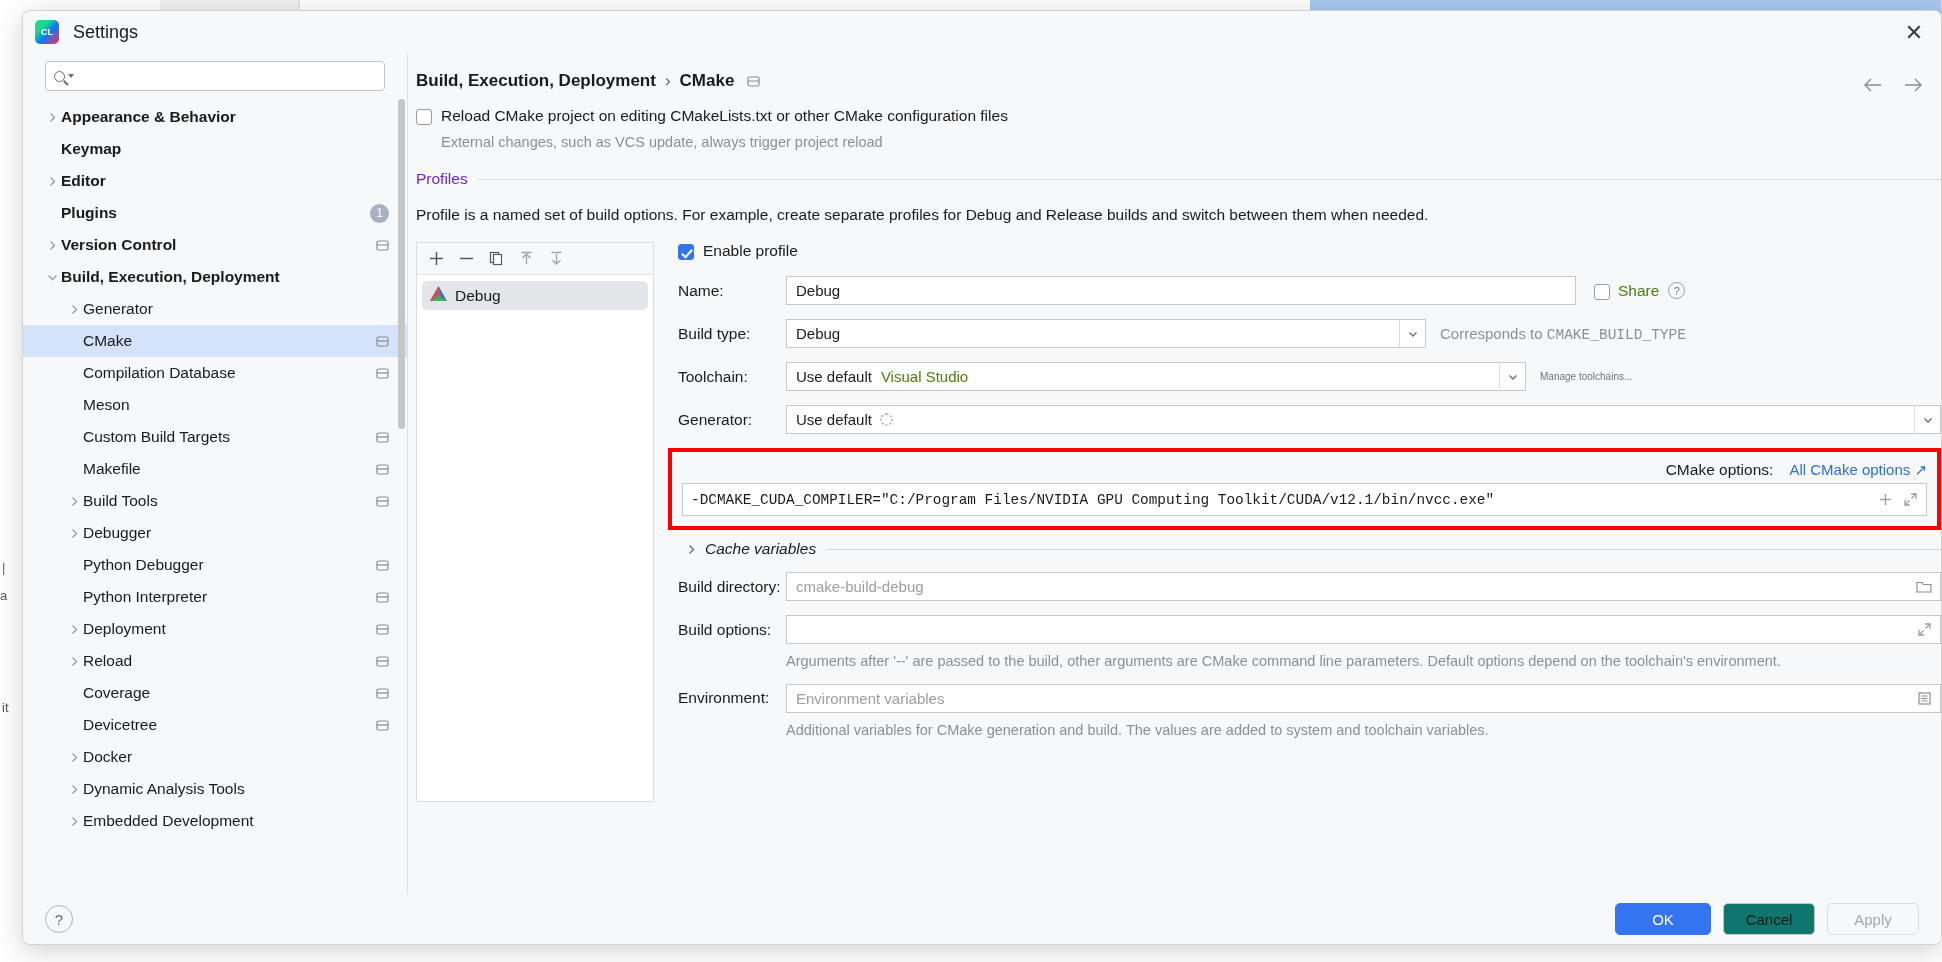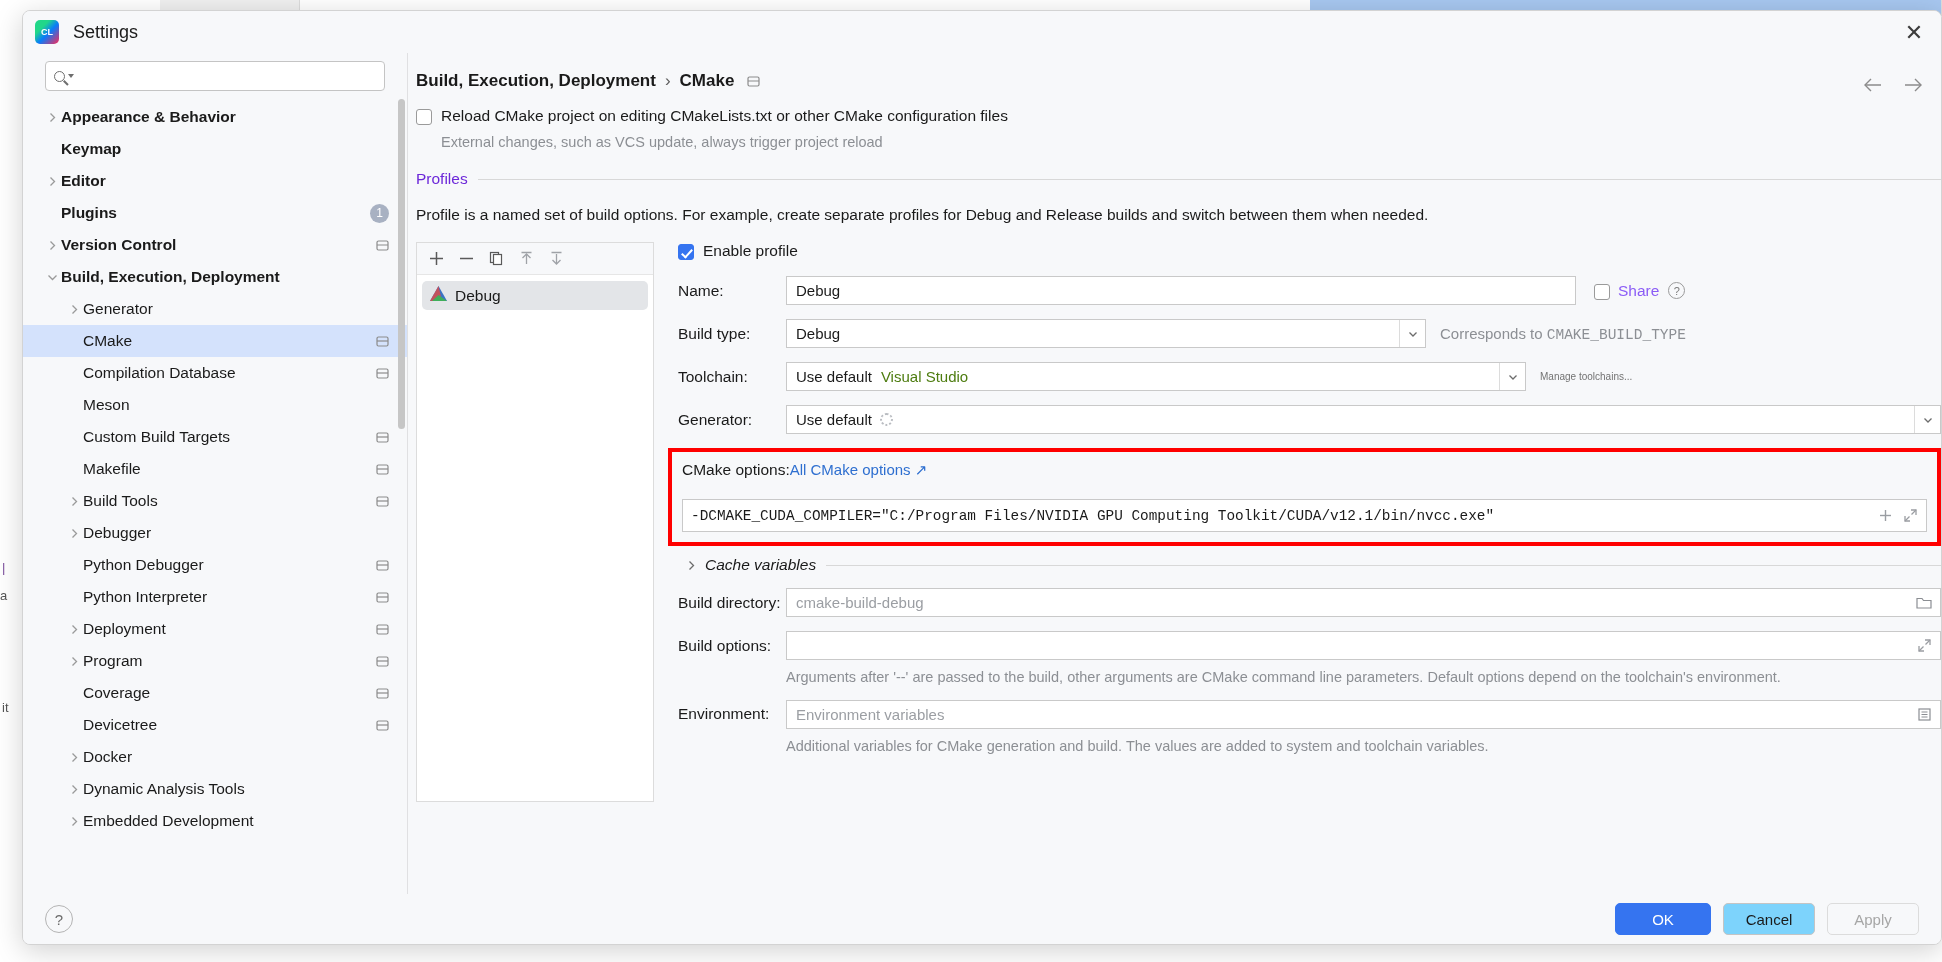--- a/index.html
+++ b/index.html
@@ -271,38 +271,39 @@
   }
   .side-note .mono { font-family: "Liberation Mono", monospace; font-size: 14.5px; }
   .link {
     margin-left: 14px; font-size: 10px; color: #737373; cursor: pointer; white-space: nowrap;
   }
   .spinner {
     display: inline-block; width: 13px; height: 13px; margin-left: 8px;
     border: 2px dotted #b9bcc1; border-radius: 50%;
   }
   .share-wrap { display: flex; align-items: center; margin-left: 18px; }
-  .share-label { font-size: 15.5px; color: #8b5cf6; margin-left: 8px; }
+  .share-label { font-size: 15.5px; color: #4d7c0f; margin-left: 8px; }
   .help-circle {
     width: 17px; height: 17px; border-radius: 50%;
     border: 1.3px solid #9a9a9a; color: #7a7a7a;
     font-size: 11px; display: flex; align-items: center; justify-content: center;
     margin-left: 9px; cursor: pointer;
   }
 
   
   #cmake-options-block {
     position: relative;
     border: 4px solid #ff0000;
     padding: 9px 10px 10px 10px;
     margin: 4px 0 4px -10px;
   }
   #cmake-opt-header {
-    display: flex; align-items: center; justify-content: flex-start;
-    margin-bottom: 20px;
+    display: flex; align-items: center; justify-content: flex-end;
+    margin-bottom: 4px;
+    gap: 16px;
   }
   #cmake-opt-label { font-size: 15.5px; color: #1a1a1a; }
   #all-cmake-link { font-size: 15px; color: #2e6fd0; cursor: pointer; }
   #cmake-opt-input {
     height: 33px; border: 1px solid #c9c9c9; background: #ffffff;
     display: flex; align-items: center; padding: 0 8px;
   }
   #cmake-opt-value {
     flex: 1;
     font-family: "Liberation Mono", monospace;
@@ -330,21 +331,21 @@
   #help-btn {
     width: 28px; height: 28px; border-radius: 50%;
     border: 1.4px solid #b4b4b4; color: #6b6b6b;
     display: flex; align-items: center; justify-content: center;
     font-size: 15px; cursor: pointer;
   }
   #footer-spacer { flex: 1; }
   .btn {
     height: 32px; min-width: 92px;
     border: 1px solid #c4c4c4; border-radius: 5px;
-    background: #7dd3fc; color: #1a1a1a;
+    background: #0f766e; color: #1a1a1a;
     font-size: 15px; display: flex; align-items: center; justify-content: center;
     margin-left: 12px; cursor: pointer;
     font-family: "Liberation Sans", sans-serif;
   }
   .btn.primary { background: #3574f0; border-color: #3574f0; color: #ffffff; min-width: 96px; }
   .btn.disabled { color: #a6a6a6; border-color: #dcdcdc; background: #f7f8fa; cursor: default; }
 </style>
 </head>
 <body>
 
@@ -532,21 +533,21 @@
                 <line x1="1" y1="6" x2="12" y2="6" stroke="#8b8b8b" stroke-width="1.2"></line>
               </svg>
             </span>
           </div>
           <div class="tree-row lvl1">
             <span class="tw">
               <svg width="11" height="11" viewBox="0 0 11 11">
                 <polyline points="3.5,1.5 7.5,5.5 3.5,9.5" fill="none" stroke="#9a9a9a" stroke-width="1.3"></polyline>
               </svg>
             </span>
-            <span class="tree-label">Program</span>
+            <span class="tree-label">Reload</span>
             <span class="proj-icon">
               <svg width="13" height="13" viewBox="0 0 13 13">
                 <rect x="1" y="2" width="11" height="9" rx="1.5" fill="none" stroke="#8b8b8b" stroke-width="1.2"></rect>
                 <line x1="1" y1="6" x2="12" y2="6" stroke="#8b8b8b" stroke-width="1.2"></line>
               </svg>
             </span>
           </div>
           <div class="tree-row lvl1">
             <span class="tw"></span>
             <span class="tree-label">Coverage</span>

